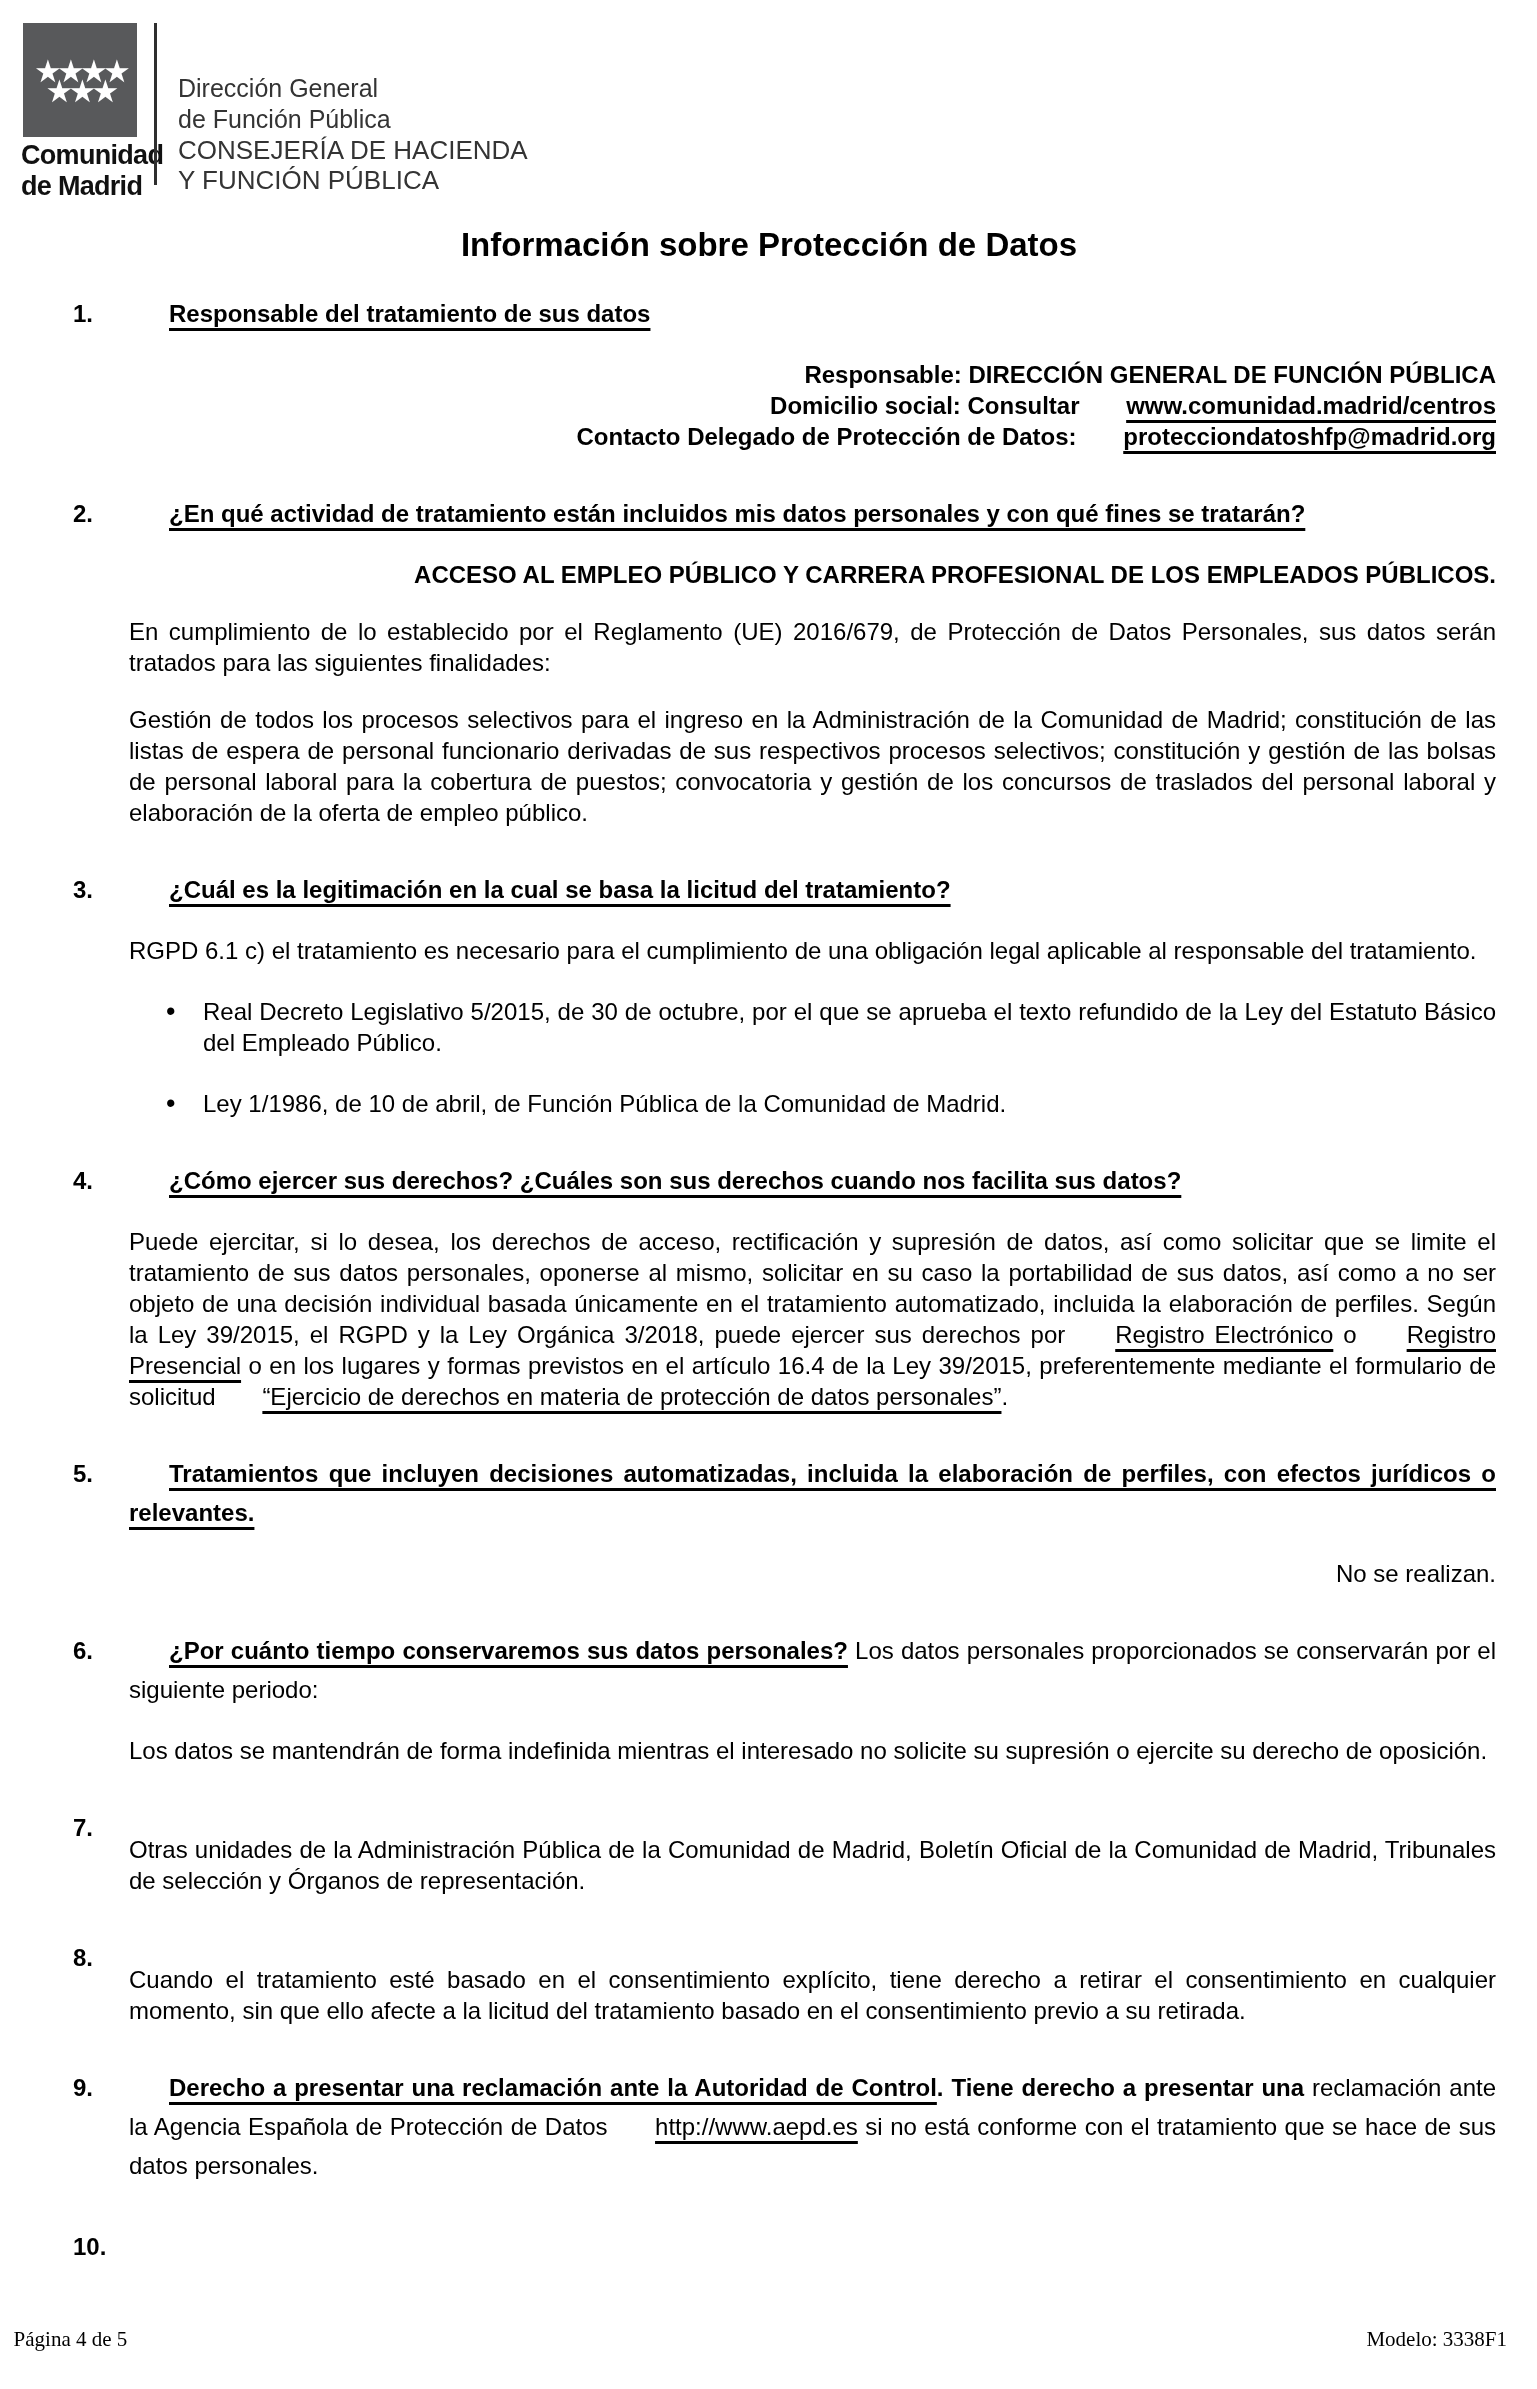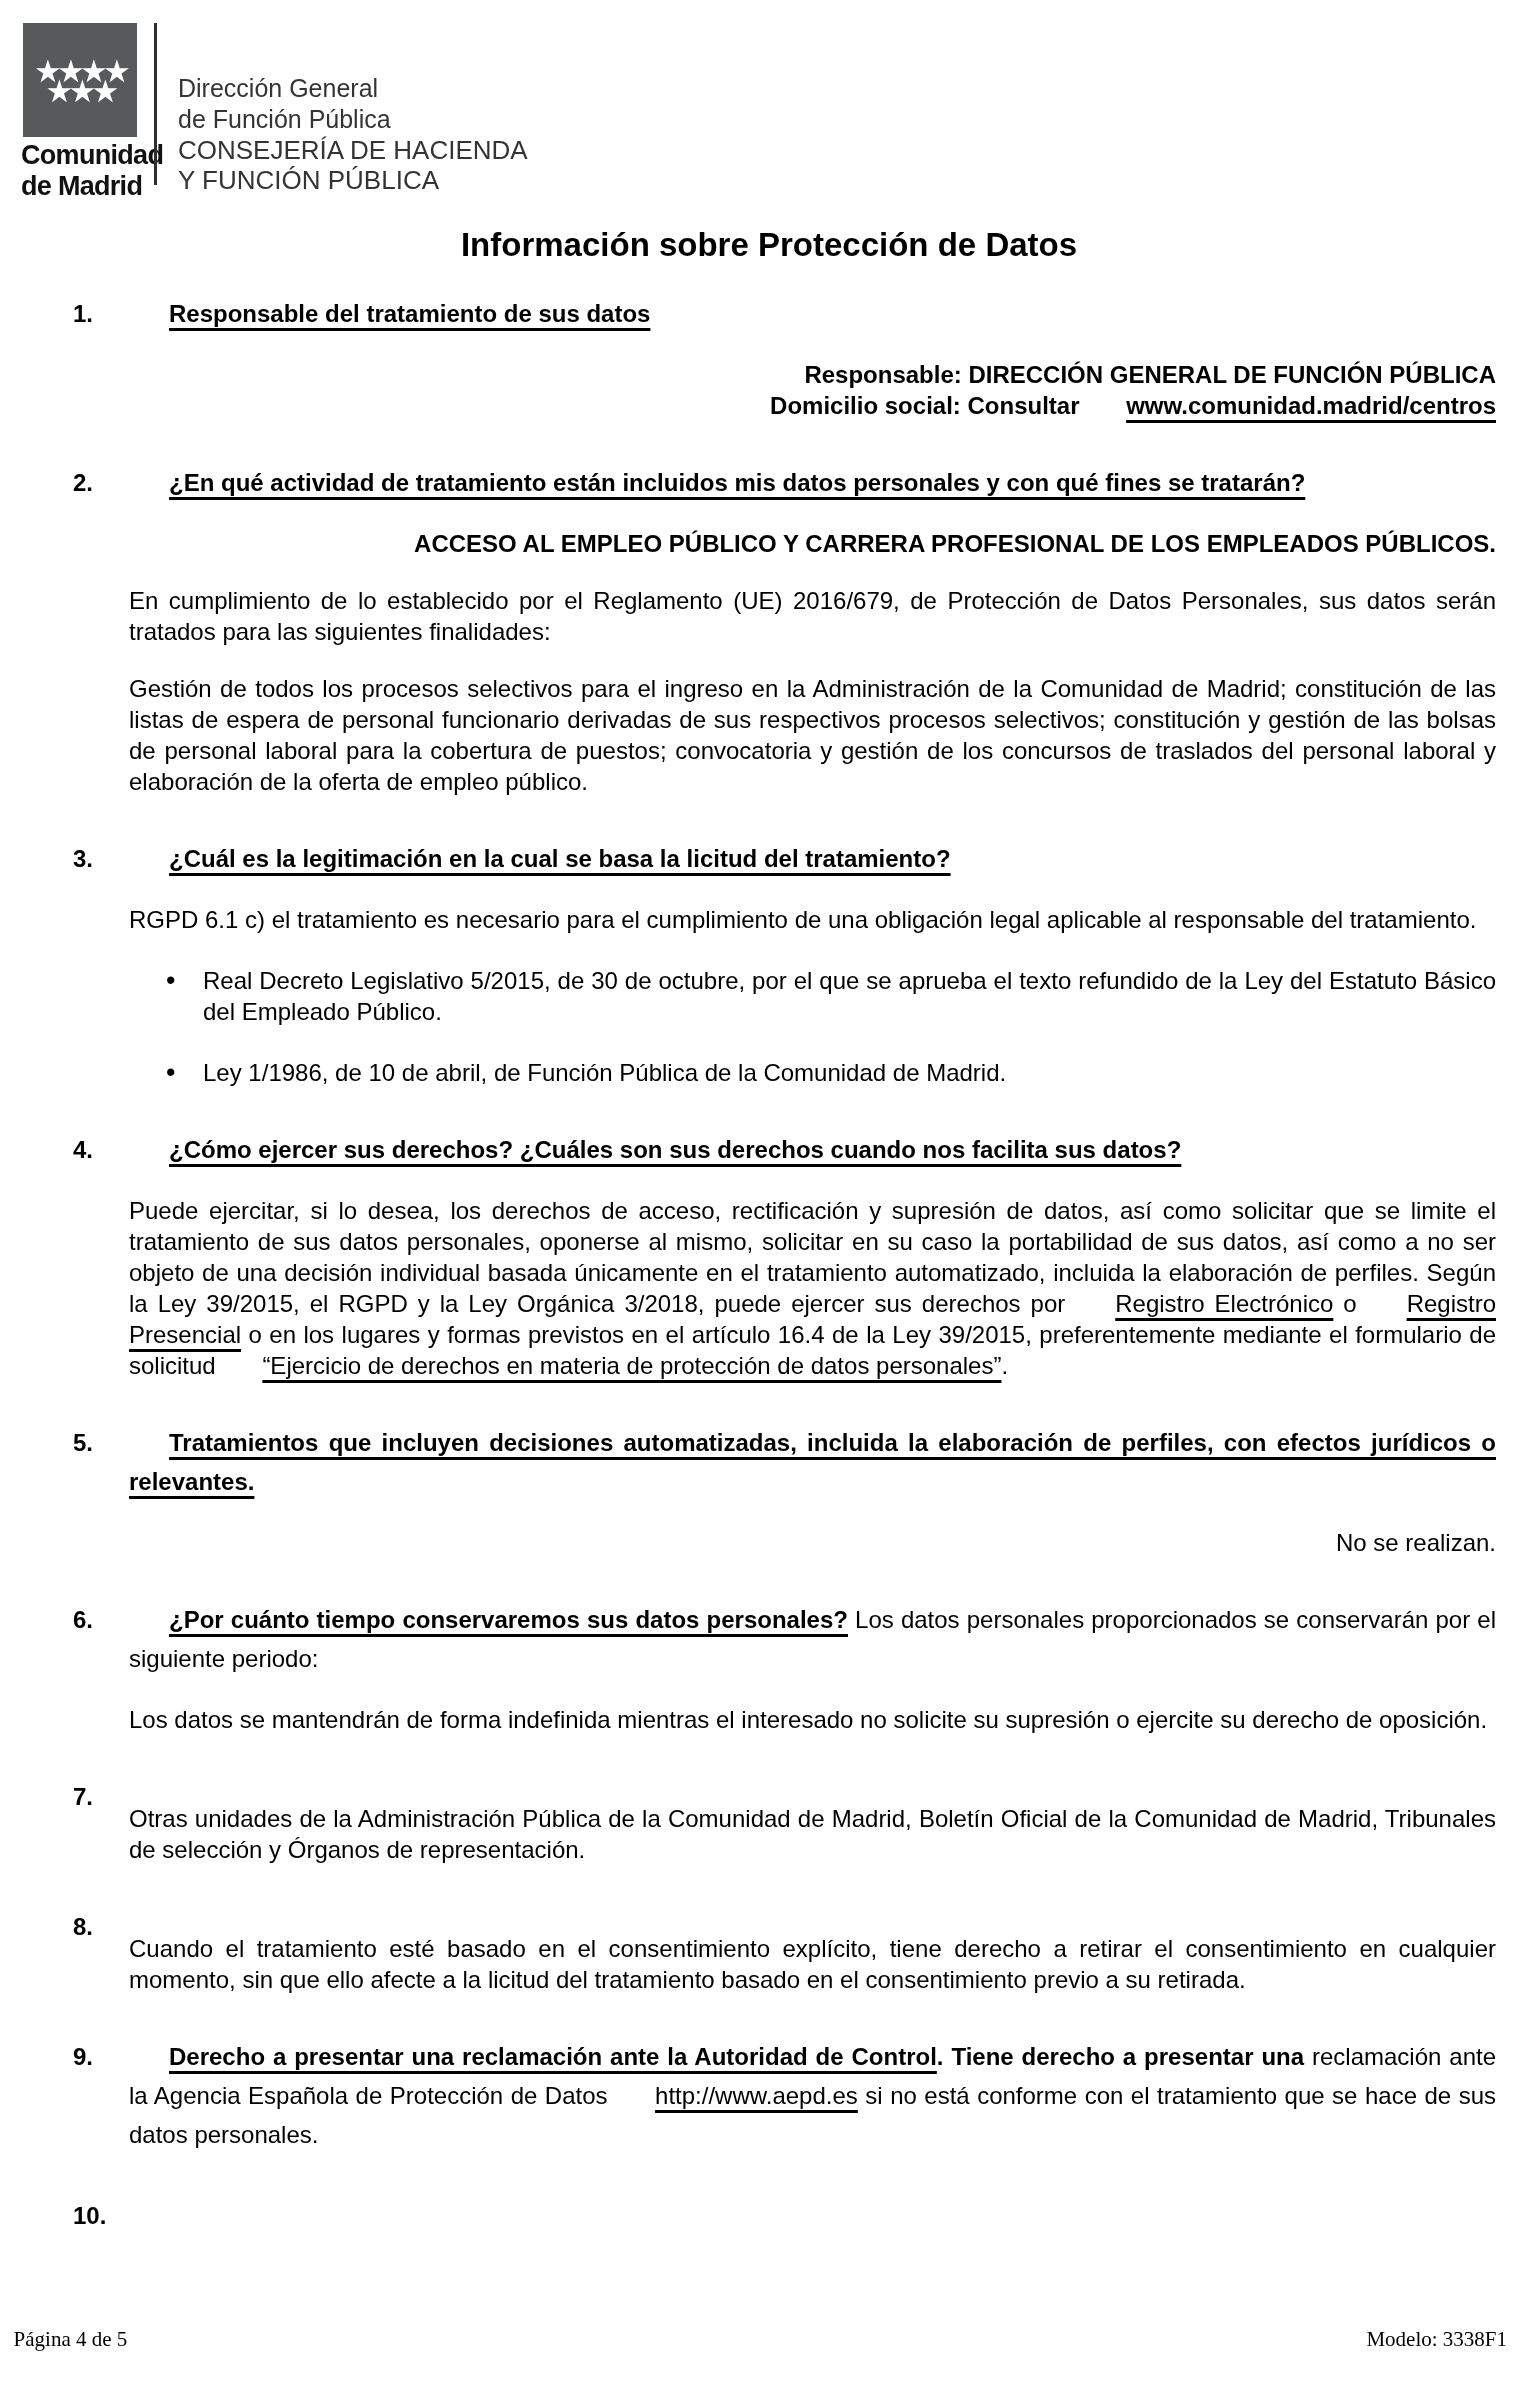--- a/index.html
+++ b/index.html
@@ -99,20 +99,21 @@
 
   <h1 class="title">Información sobre Protección de Datos</h1>
 
   <div class="sections">
       <div class="section">
         <div class="sec-num">1.</div>
         <div>
           <p class="heading"><span class="b u">Responsable del tratamiento de sus datos</span></p>
           <p class="para no-just"><span class="b ">Responsable: DIRECCIÓN GENERAL DE FUNCIÓN PÚBLICA</span></p>
           <p class="para no-just tight"><span class="b ">Domicilio social: Consultar </span><span class="b u">www.comunidad.madrid/centros</span></p>
+          <p class="para no-just tight"><span class="b ">Contacto Delegado de Protección de Datos: </span><span class="b u">protecciondatoshfp@madrid.org</span></p>
         </div>
       </div>
       <div class="section">
         <div class="sec-num">2.</div>
         <div>
           <p class="heading"><span class="b u">¿En qué actividad de tratamiento están incluidos mis datos personales y con qué fines se tratarán?</span></p>
           <p class="para no-just"><span class="b ">ACCESO AL EMPLEO PÚBLICO Y CARRERA PROFESIONAL DE LOS EMPLEADOS PÚBLICOS.</span></p>
           <p class="para"><span class="">En cumplimiento de lo establecido por el Reglamento (UE) 2016/679, de Protección de Datos Personales, sus datos serán tratados para las siguientes finalidades:</span></p>
           <p class="para"><span class="">Gestión de todos los procesos selectivos para el ingreso en la Administración de la Comunidad de Madrid; constitución de las listas de espera de personal funcionario derivadas de sus respectivos procesos selectivos; constitución y gestión de las bolsas de personal laboral para la cobertura de puestos; convocatoria y gestión de los concursos de traslados del personal laboral y elaboración de la oferta de empleo público.</span></p>
         </div>

